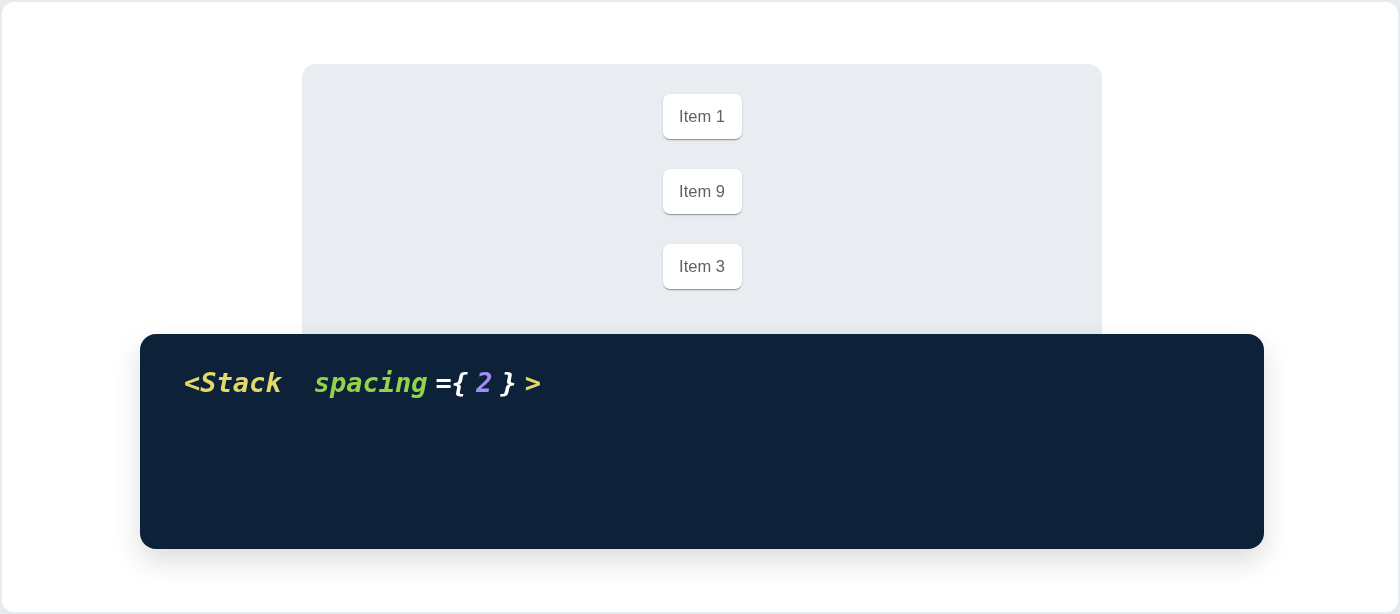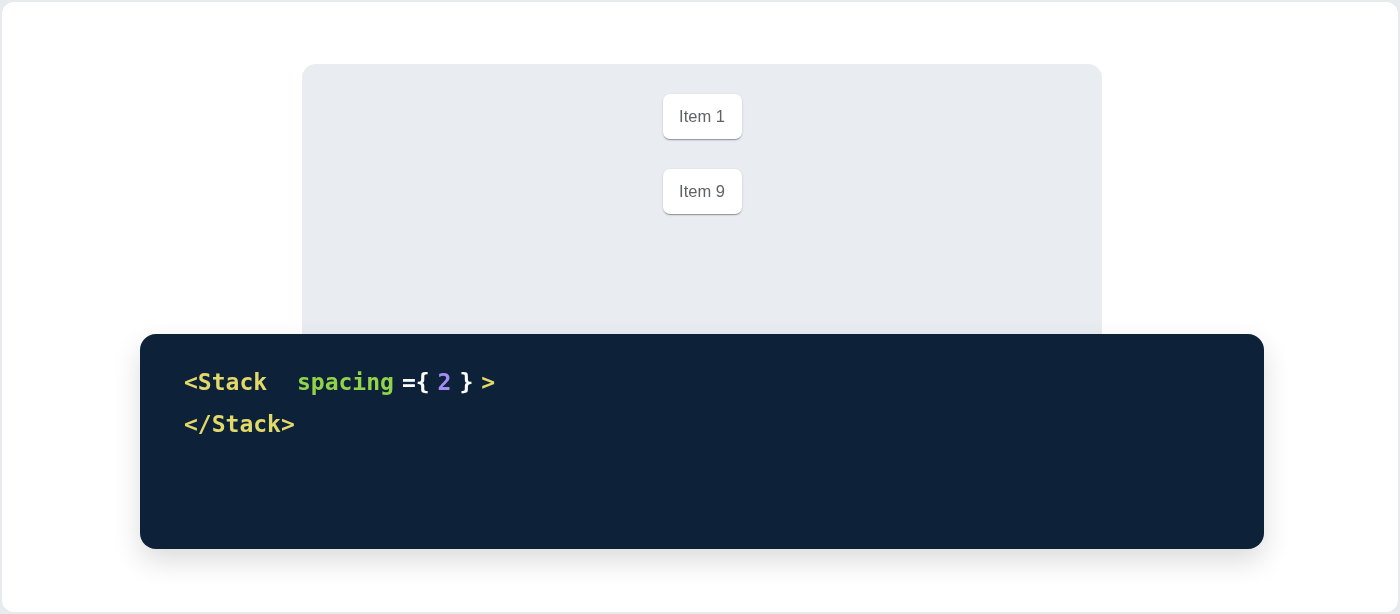--- a/index.html
+++ b/index.html
@@ -49,45 +49,48 @@
     left: 138px; top: 332px;
     width: 1124px; height: 215px;
     background: var(--code-background, #0d2239);
     border-radius: 16px;
     box-shadow: 0 12px 28px rgba(0,0,0,0.14);
     padding: 24px 30px 0 32px;
     z-index: 2;
   }
   .code {
     font-family: "DejaVu Sans Mono", "Liberation Mono", monospace;
-    font-size: 23px;
+    font-size: 27px;
     line-height: 33.6px;
     font-weight: bold;
+    font-style: italic;
   }
   .code-line { white-space: pre; }
   .tk-tag    { color: var(--token-tag, #e2d969); }
   .tk-attr   { color: var(--token-attr, #91d44a); }
   .tk-punc   { color: var(--token-punctuation, #ffffff); }
   .tk-num    { color: var(--token-number, #a58df5); }
   .tk-plain  { color: var(--token-plain, #ffffff); }
 </style>
 </head>
 <body>
 
 <div class="page">
 
   <div class="demo-panel">
     <div class="item-card">
       <span>Item 1</span>
     </div>
     <div class="item-card">
       <span>Item 9</span>
     </div>
+    <div class="item-card">
+      <span>Item 3</span>
+    </div>
   </div>
 
   <div class="code-block">
     <div class="code">
       <div class="code-line"><span class="tk-tag">&lt;Stack</span><span class="tk-plain"> </span><span class="tk-attr">spacing</span><span class="tk-punc">={</span><span class="tk-num">2</span><span class="tk-punc">}</span><span class="tk-tag">&gt;</span></div>
-      <div class="code-line"><span class="tk-tag">&lt;/Stack&gt;</span></div>
     </div>
   </div>
 
 </div>
 
 </body></html>

